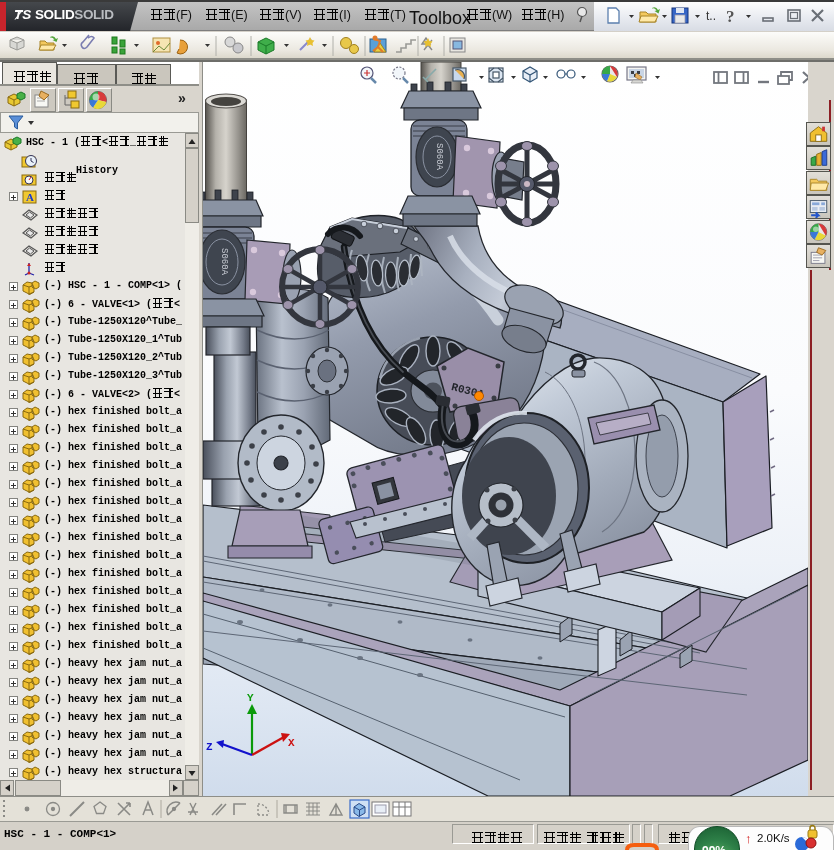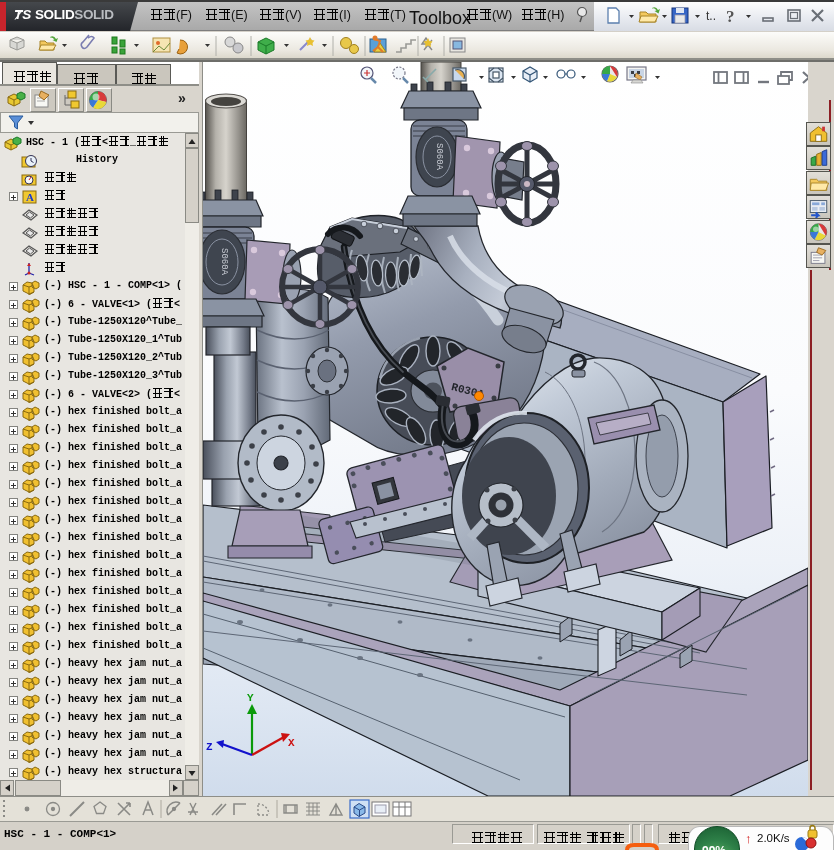--- a/index.html
+++ b/index.html
@@ -165,21 +165,21 @@
         <path d="M2 7 l6 -3 6 3 v5 l-6 3 -6 -3z" fill="#e8c832" stroke="#8a6a10"></path>
         <path d="M2 7 l6 3 6 -3 M8 10 v5" fill="none" stroke="#8a6a10"></path>
         <path d="M10 4 l4 -2 4 2 v4 l-4 2 -4 -2z" fill="#48b048" stroke="#1a7a28"></path>
       </svg></div>
     <div class="abs" style="left:26px;top:3px;white-space:nowrap;">HSC - 1  (<span class="c "><i class="h1"></i><i class="h2"></i><i class="h3"></i><i class="v1"></i><i class="v2"></i></span><span class="c t2"><i class="h1"></i><i class="h2"></i><i class="h3"></i><i class="v1"></i><i class="v2"></i></span>&lt;<span class="c "><i class="h1"></i><i class="h2"></i><i class="h3"></i><i class="v1"></i><i class="v2"></i></span><span class="c t2"><i class="h1"></i><i class="h2"></i><i class="h3"></i><i class="v1"></i><i class="v2"></i></span>_<span class="c "><i class="h1"></i><i class="h2"></i><i class="h3"></i><i class="v1"></i><i class="v2"></i></span><span class="c t2"><i class="h1"></i><i class="h2"></i><i class="h3"></i><i class="v1"></i><i class="v2"></i></span><span class="c t3"><i class="h1"></i><i class="h2"></i><i class="h3"></i><i class="v1"></i><i class="v2"></i></span></div>
     <div class="abs" style="left:21px;top:20px;"><svg width="18" height="16">
         <rect x="1" y="4" width="13" height="10" fill="#f0c830" stroke="#8a6a10"></rect>
         <circle cx="10" cy="8" r="5.5" fill="#e8f0f8" stroke="#335"></circle>
         <path d="M10 5 v3 l2.5 1.5" stroke="#335" fill="none"></path>
       </svg></div>
-    <div class="abs" style="left:44px;top:21px;white-space:nowrap;padding-left:32px;">History</div>
+    <div class="abs" style="left:44px;top:32px;white-space:nowrap;padding-left:32px;">History</div>
     <div class="abs" style="left:21px;top:38px;"><svg width="18" height="16">
         <rect x="1" y="4" width="14" height="10" fill="#f0c830" stroke="#8a6a10"></rect>
         <circle cx="8" cy="9" r="4" fill="#f8f8f8" stroke="#335"></circle>
         <path d="M8 9 l2 -3" stroke="#c22"></path>
       </svg></div>
     <div class="abs" style="left:44px;top:39px;white-space:nowrap;"><span class="c "><i class="h1"></i><i class="h2"></i><i class="h3"></i><i class="v1"></i><i class="v2"></i></span><span class="c t2"><i class="h1"></i><i class="h2"></i><i class="h3"></i><i class="v1"></i><i class="v2"></i></span><span class="c t3"><i class="h1"></i><i class="h2"></i><i class="h3"></i><i class="v1"></i><i class="v2"></i></span></div>
     <div class="abs" style="left:9px;top:59px;width:9px;height:9px;border:1px solid #848480;background:#fff;"><svg width="7" height="7">
         <path d="M1 3.5 h5 M3.5 1 v5" stroke="#333"></path>
       </svg></div>
     <div class="abs" style="left:21px;top:56px;"><svg width="18" height="16">

